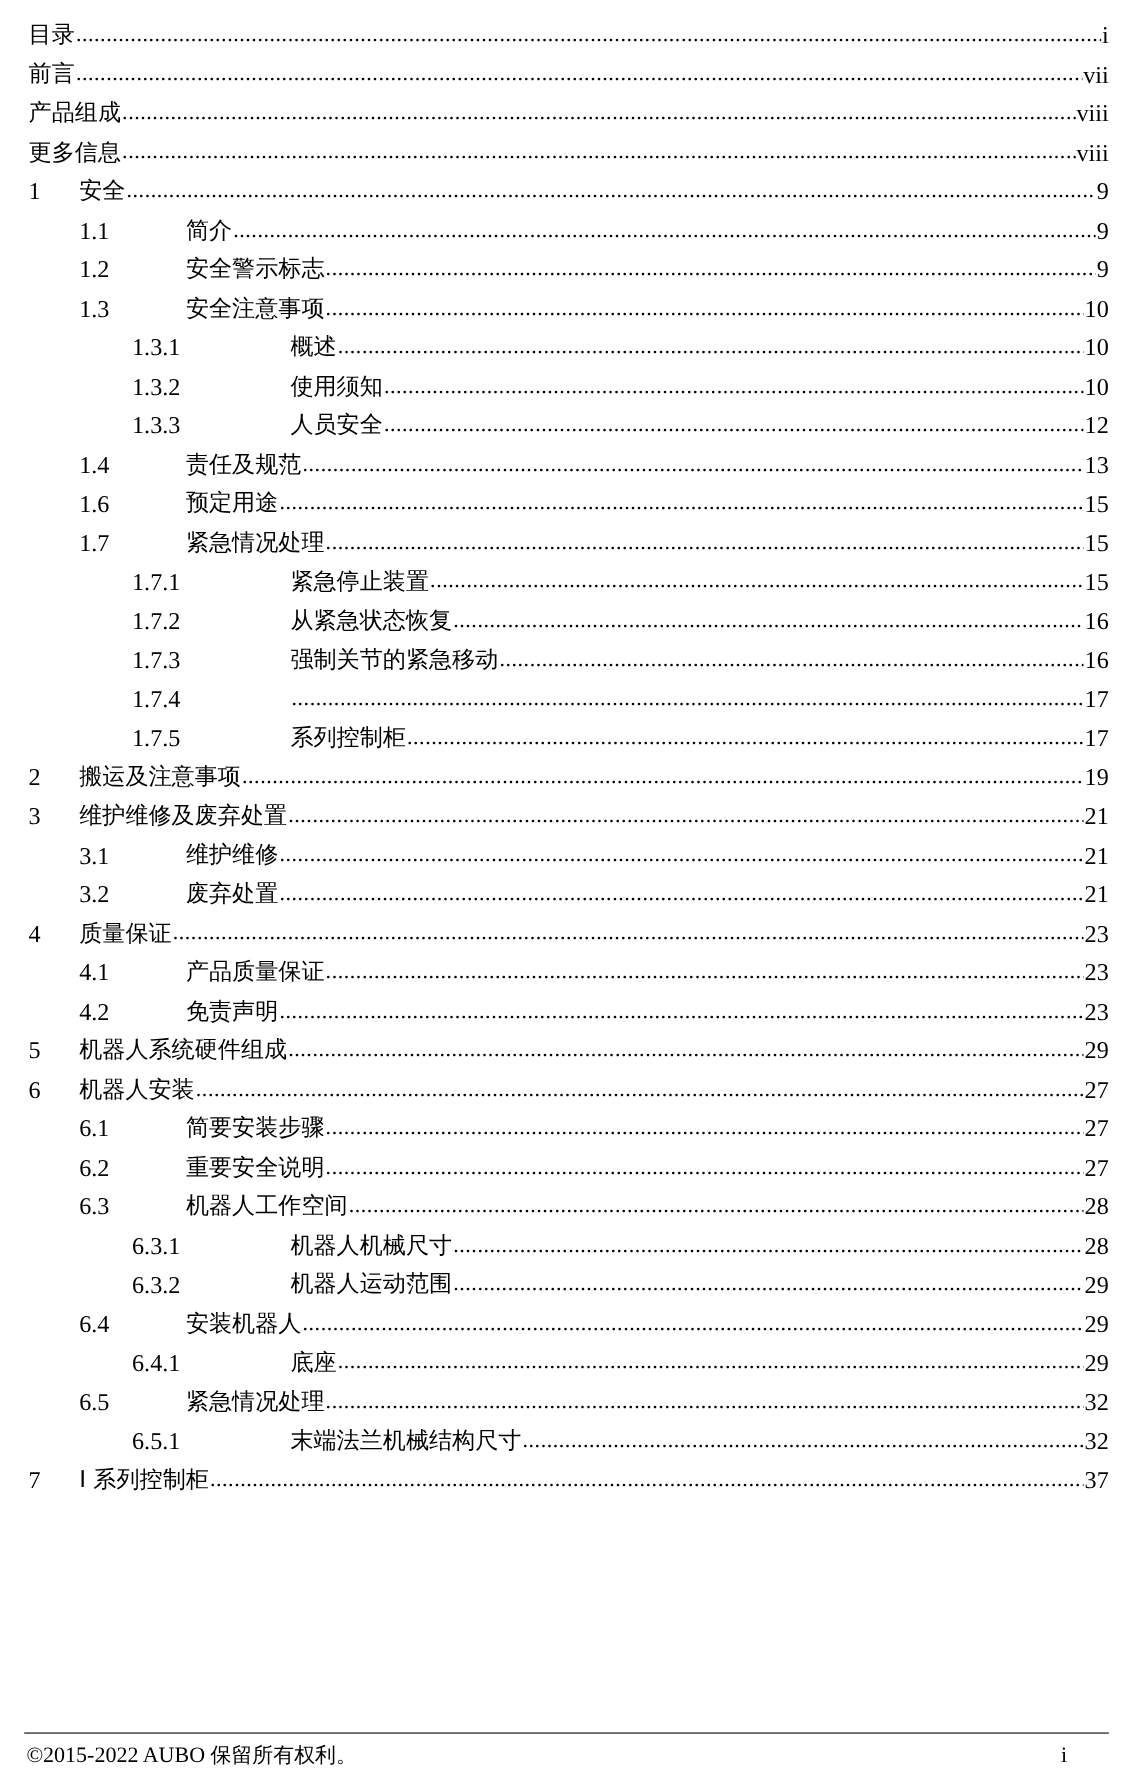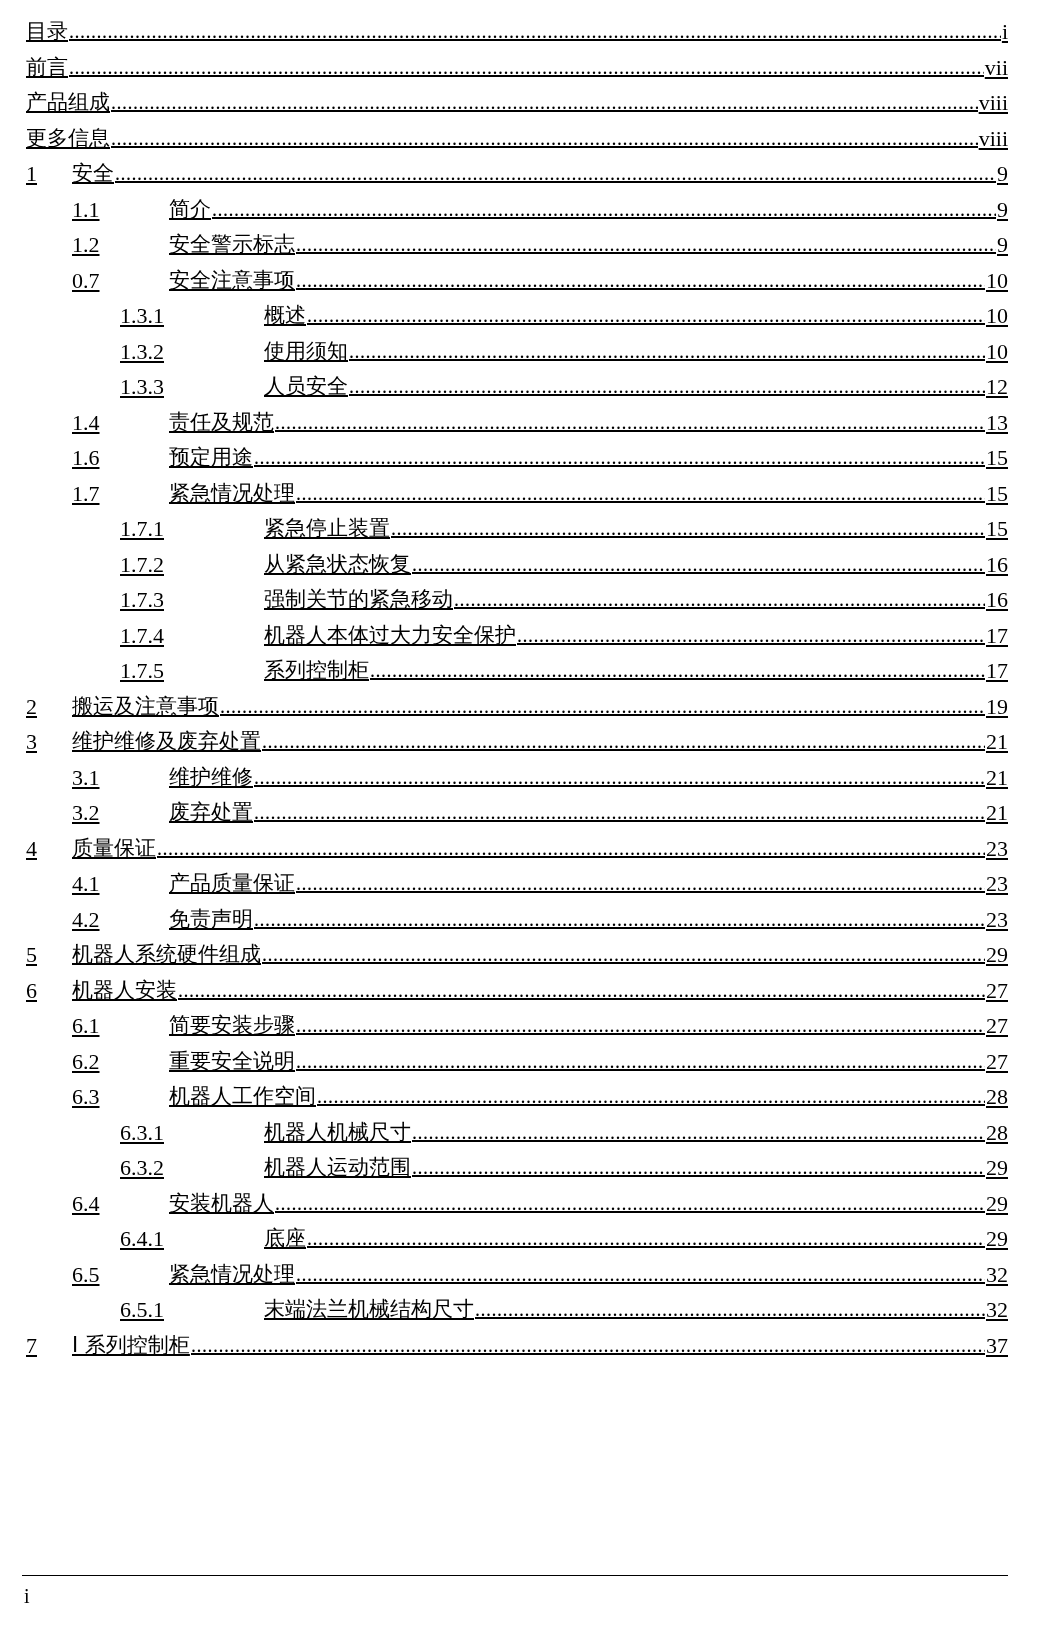--- a/index.html
+++ b/index.html
@@ -21,21 +21,20 @@
       top: 14px;
       width: 982px;
     }
     .toc-row {
       display: flex;
       align-items: flex-start;
       height: 35.5px;
       font-size: 22px;
       line-height: 35.5px;
       white-space: nowrap;
-      text-decoration: underline;
     }
     .toc-num {
       display: inline-block;
       flex: 0 0 auto;
     }
     .toc-title {
       flex: 0 0 auto;
       font-family: "DejaVu Sans", "Liberation Sans", sans-serif;
       font-size: 21px;
     }
@@ -126,21 +125,21 @@
       <span class="toc-leader"></span>
       <span class="toc-page">9</span>
     </div>
   <div class="toc-row lvl-2">
       <span class="toc-num">1.2</span>
       <span class="toc-title">安全警示标志</span>
       <span class="toc-leader"></span>
       <span class="toc-page">9</span>
     </div>
   <div class="toc-row lvl-2">
-      <span class="toc-num">0.7</span>
+      <span class="toc-num">1.3</span>
       <span class="toc-title">安全注意事项</span>
       <span class="toc-leader"></span>
       <span class="toc-page">10</span>
     </div>
   <div class="toc-row lvl-3">
       <span class="toc-num">1.3.1</span>
       <span class="toc-title">概述</span>
       <span class="toc-leader"></span>
       <span class="toc-page">10</span>
     </div>
@@ -187,21 +186,20 @@
       <span class="toc-page">16</span>
     </div>
   <div class="toc-row lvl-3">
       <span class="toc-num">1.7.3</span>
       <span class="toc-title">强制关节的紧急移动</span>
       <span class="toc-leader"></span>
       <span class="toc-page">16</span>
     </div>
   <div class="toc-row lvl-3">
       <span class="toc-num">1.7.4</span>
-      <span class="toc-title">机器人本体过大力安全保护</span>
       <span class="toc-leader"></span>
       <span class="toc-page">17</span>
     </div>
   <div class="toc-row lvl-3">
       <span class="toc-num">1.7.5</span>
       <span class="toc-title">系列控制柜</span>
       <span class="toc-leader"></span>
       <span class="toc-page">17</span>
     </div>
   <div class="toc-row lvl-1">
@@ -315,14 +313,15 @@
   <div class="toc-row lvl-1">
       <span class="toc-num">7</span>
       <span class="toc-title">I 系列控制柜</span>
       <span class="toc-leader"></span>
       <span class="toc-page">37</span>
     </div>
 </div>
 
 <div class="footer-rule"></div>
 <div class="footer">
+  <span class="footer-copy"><span>©2015-2022 AUBO </span><span class="cn">保留所有权利。</span></span>
   <span>i</span>
 </div>
 
 </body></html>

